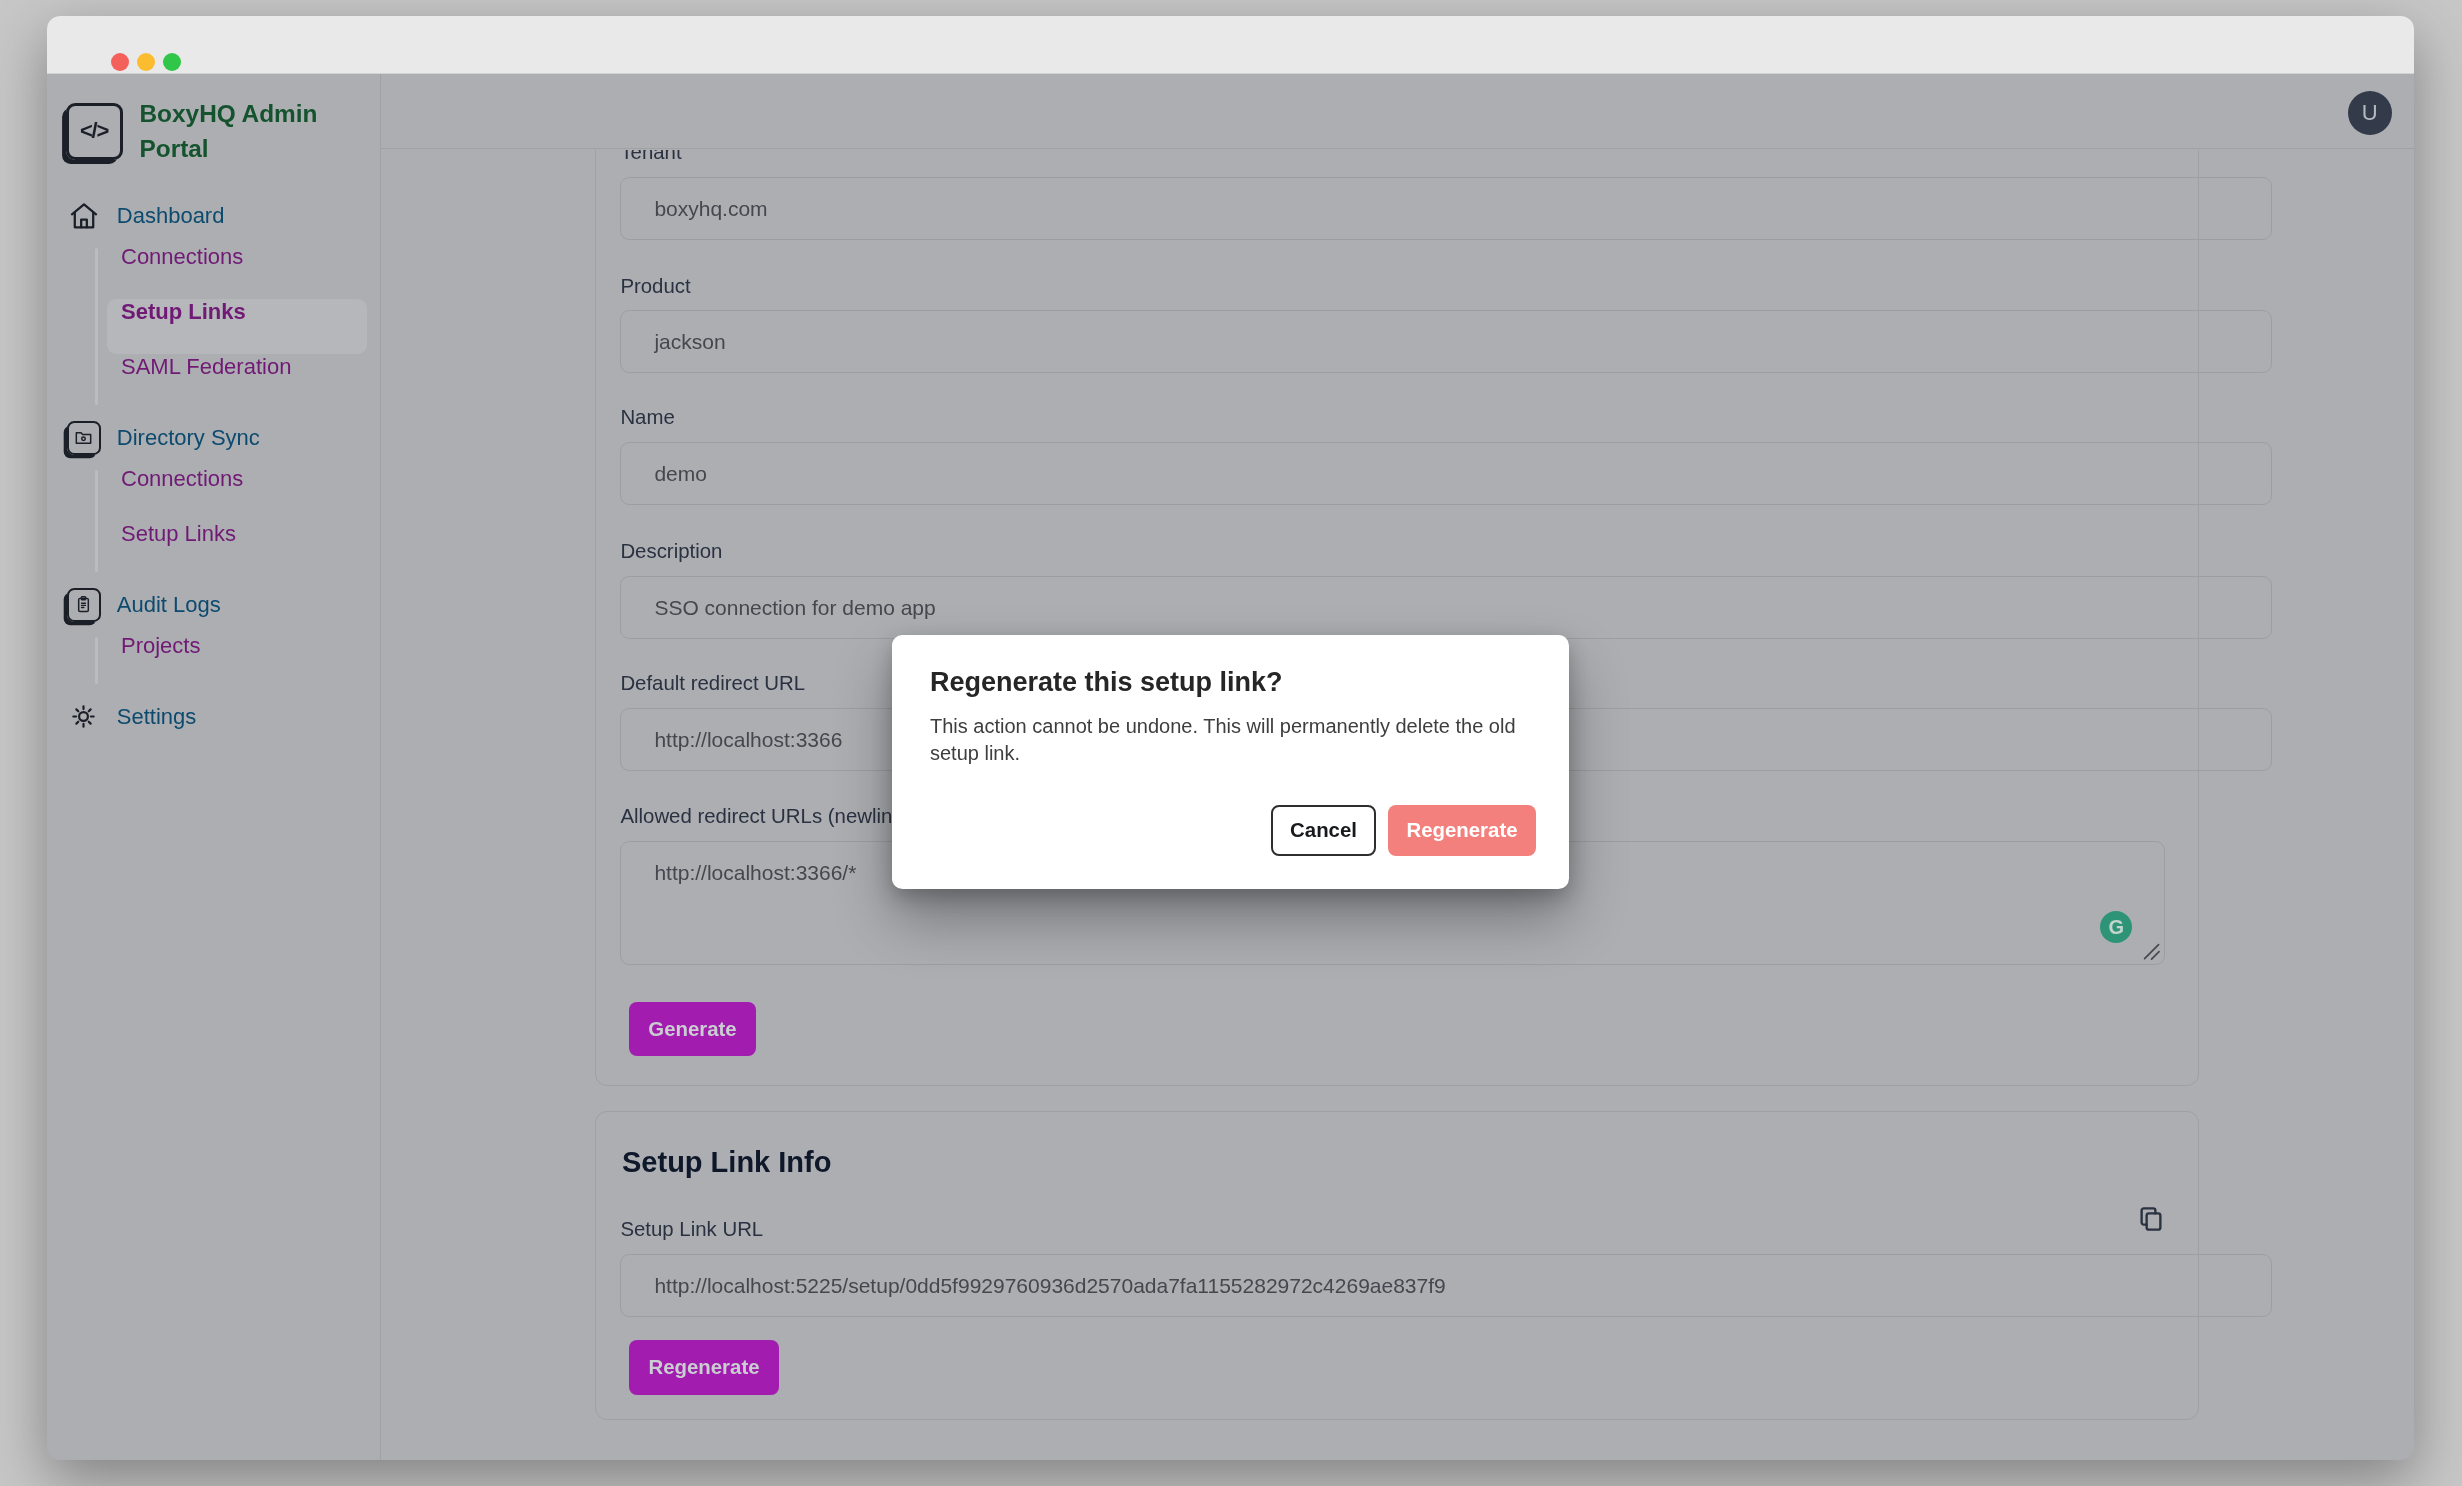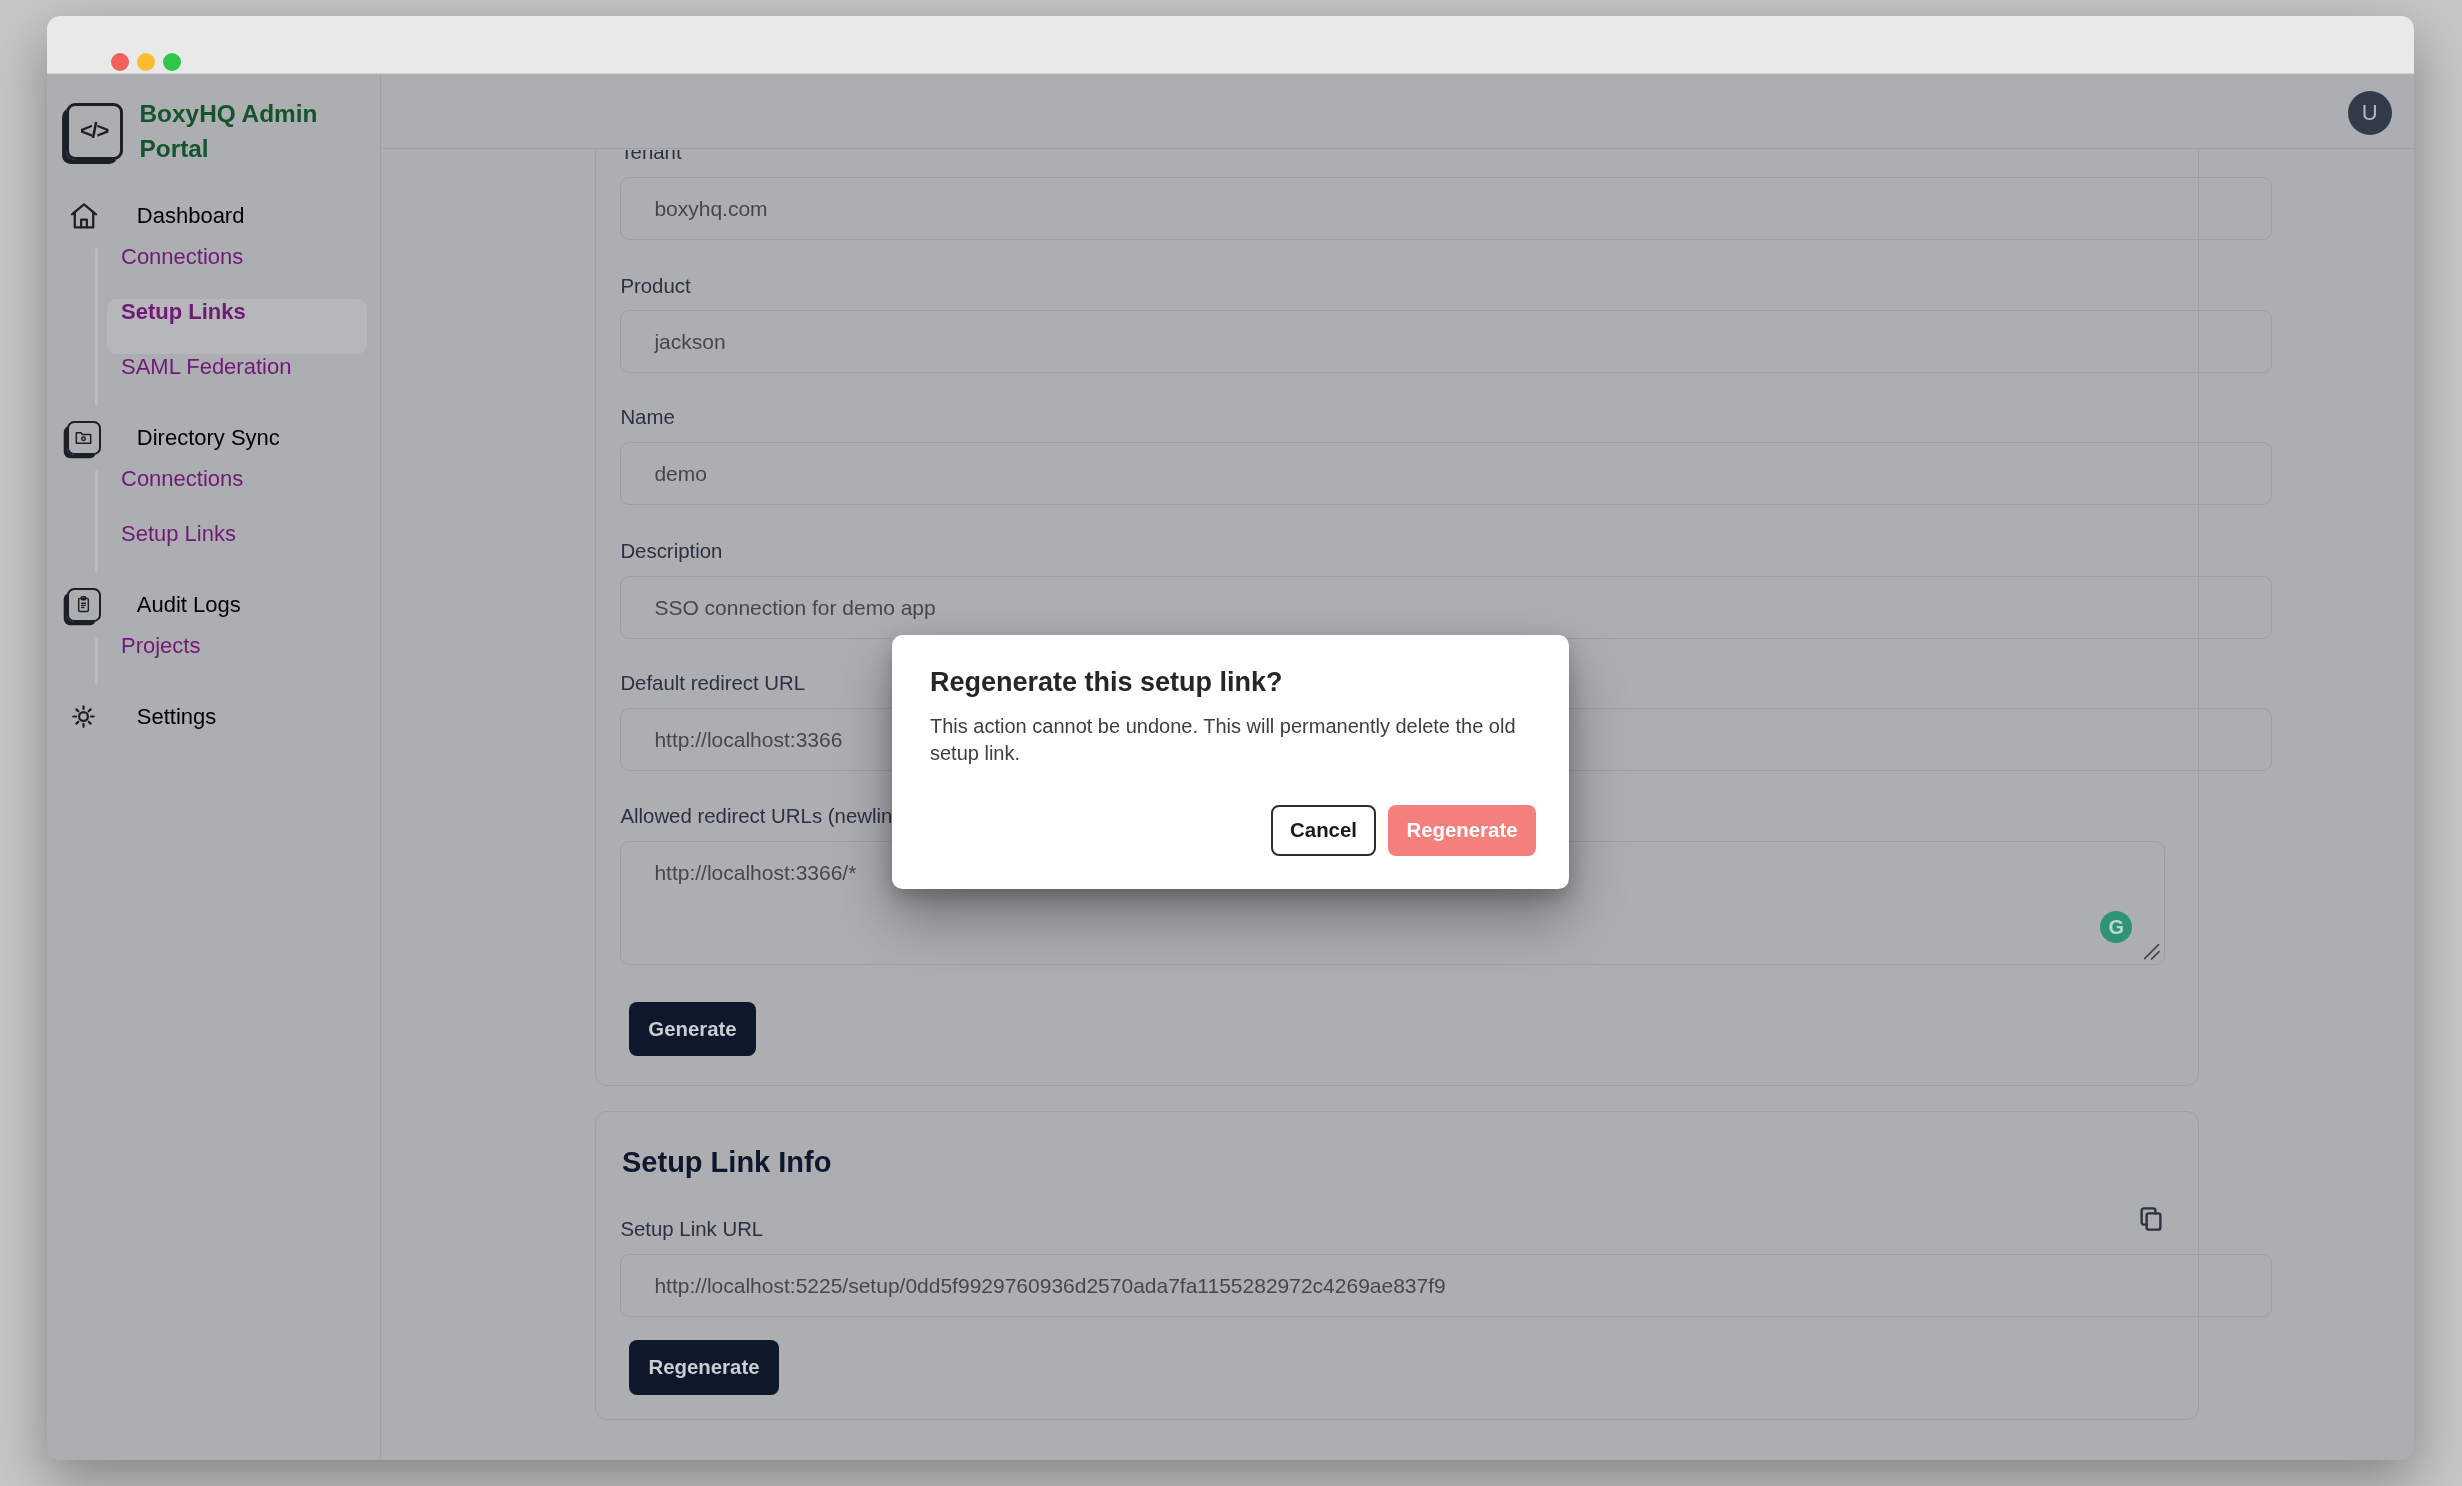--- a/index.html
+++ b/index.html
@@ -41,21 +41,21 @@
     border:3.3px solid #1a1f28; border-radius:9.2px; color:#1a1f28;
     background:transparent; box-shadow:-4.6px 4.6px 0 -0.7px #1a1f28;
   }
   .brand .keycap { width:57px; height:57px; font-weight:700; font-size:22px; letter-spacing:-1.3px; }
   .brand-title {
     font-size:24.4px; font-weight:700; color:#14532d; line-height:35px; width:198px;
   }
   .nav { margin-top:21px; }
   .nav-item {
     display:flex; align-items:center; height:57px; margin:0 13px; padding-left:5.3px;
-    border-radius:9.2px; font-size:22px; color:#000000; cursor:pointer;gap:20px;
+    border-radius:9.2px; font-size:22px; color:#0c4a6e; cursor:pointer;
   }
   .nav-item .icon-box { width:37px; height:37px; display:flex; align-items:center; justify-content:center; margin-right:14.5px; color:#1a1f28; flex:0 0 auto; }
   .nav-item .keycap { width:34px; height:34px; border-width:2.6px; border-radius:7.3px; box-shadow:-4px 4px 0 -0.7px #1a1f28; }
   .nav-item.active { background:#b6b7bb; font-weight:700; }
   .sub-group { position:relative; }
   .sub-group::before {
     content:""; position:absolute; left:48px; top:4px; bottom:4px; width:3.3px;
     background:#babcc0; border-radius:2px;
   }
   .nav-sub {
@@ -97,21 +97,21 @@
     padding:18.5px 0 0 33px; font-size:21px; color:#44484e; background:transparent;
   }
   .resize-handle { position:absolute; right:2.6px; bottom:2.6px; width:22.4px; height:22.4px; color:#45494f; cursor:nwse-resize; }
   .grammarly {
     position:absolute; right:32px; bottom:21px; width:32px; height:32px; border-radius:50%;
     background:#2e9478; color:#c3d5cd; display:flex; align-items:center; justify-content:center;
     font-size:20px; font-weight:700; cursor:pointer;
   }
   .btn-teal {
     position:absolute; left:33px; border:none; border-radius:8px;
-    background:#0f172a; color:#c9ced1; font-size:20.4px; font-weight:600;
+    background:#a21caf; color:#c9ced1; font-size:20.4px; font-weight:600;
     font-family:"Liberation Sans", sans-serif;
     display:flex; align-items:center; justify-content:center; cursor:pointer;
   }
   .card-heading { position:absolute; left:26px; top:34px; font-size:29px; font-weight:700; color:#0f172a; }
   .copy-icon { position:absolute; right:32px; top:92px; width:30px; height:30px; color:#2b3240; cursor:pointer; }
 
   
   .modal {
     position:absolute; left:892px; top:635px; width:677px; height:254px;
     background:#ffffff; border-radius:10.6px; z-index:10;

